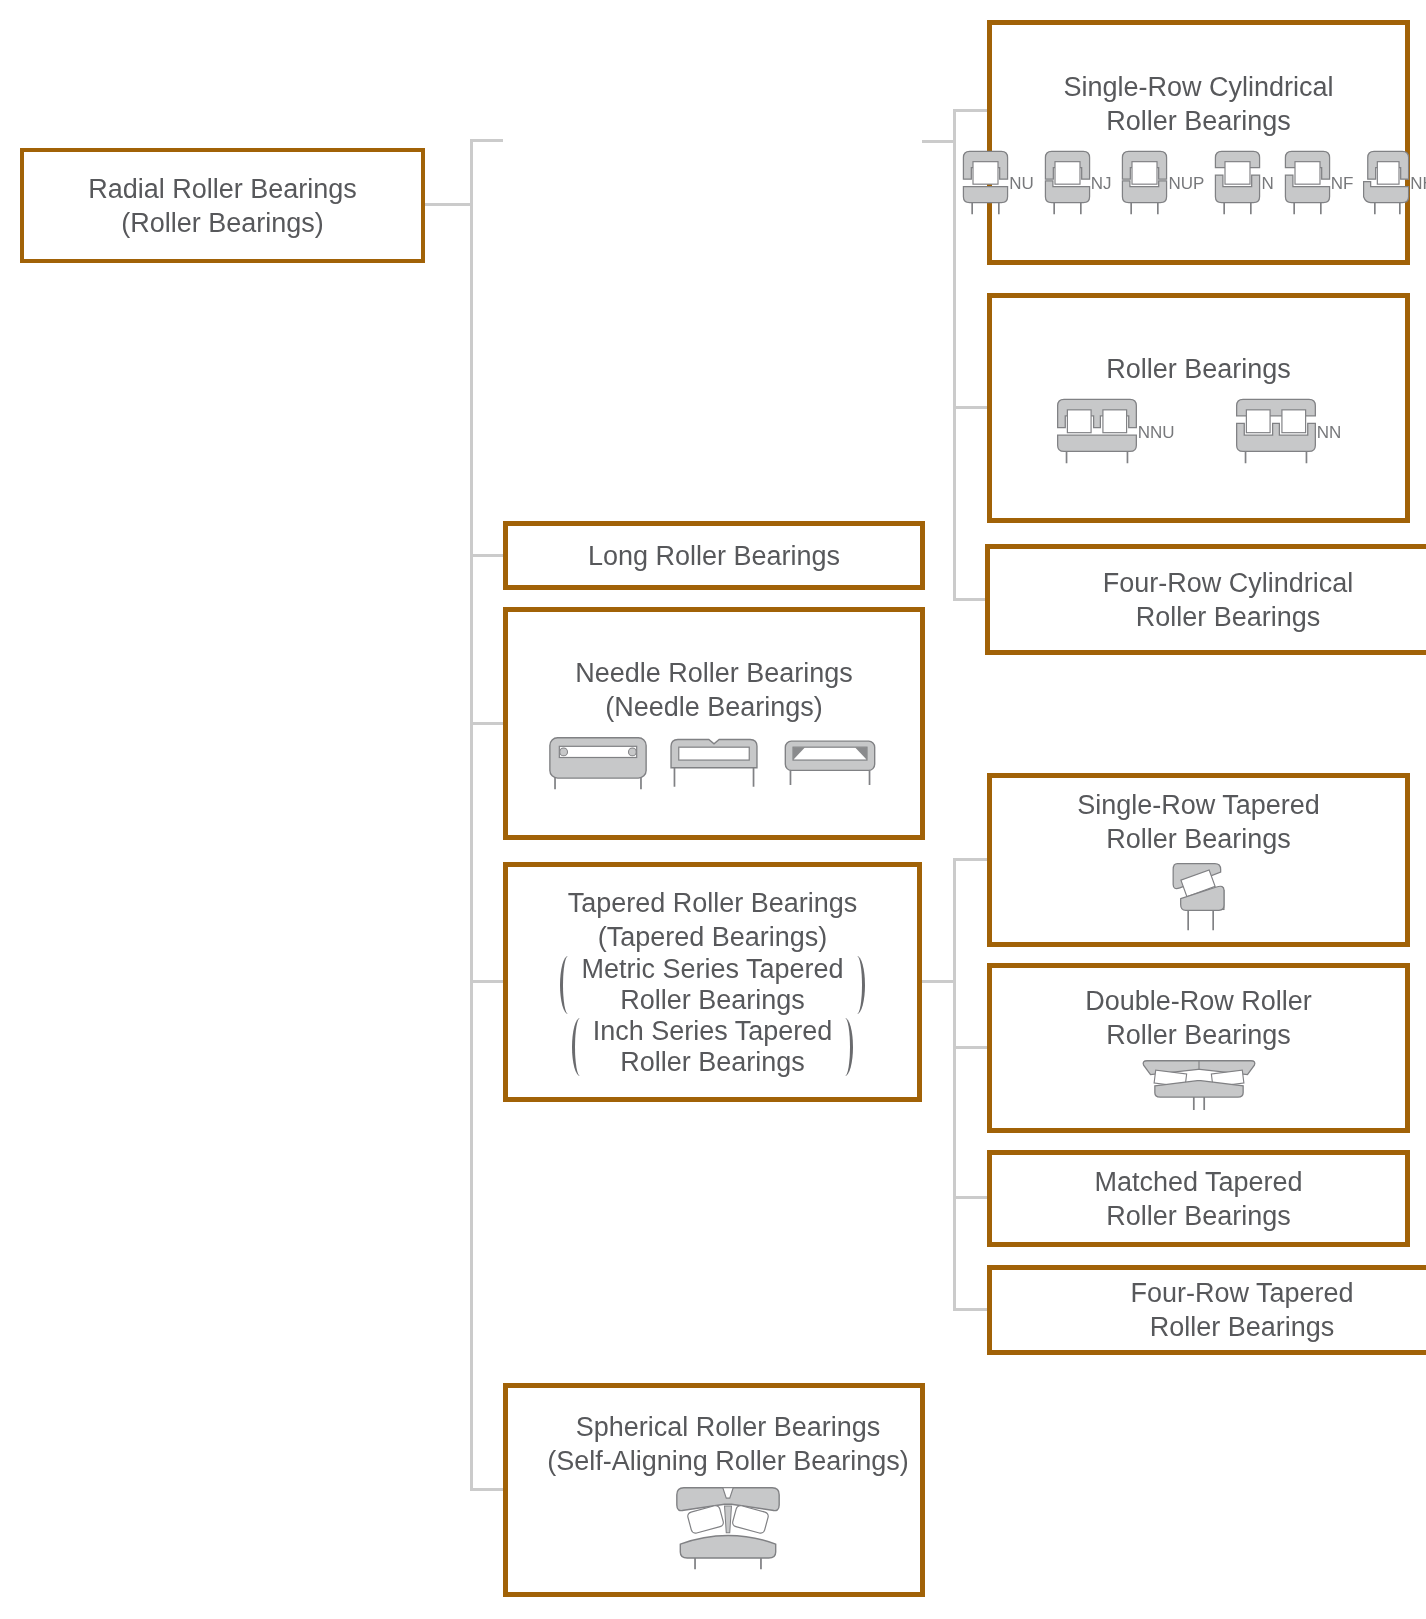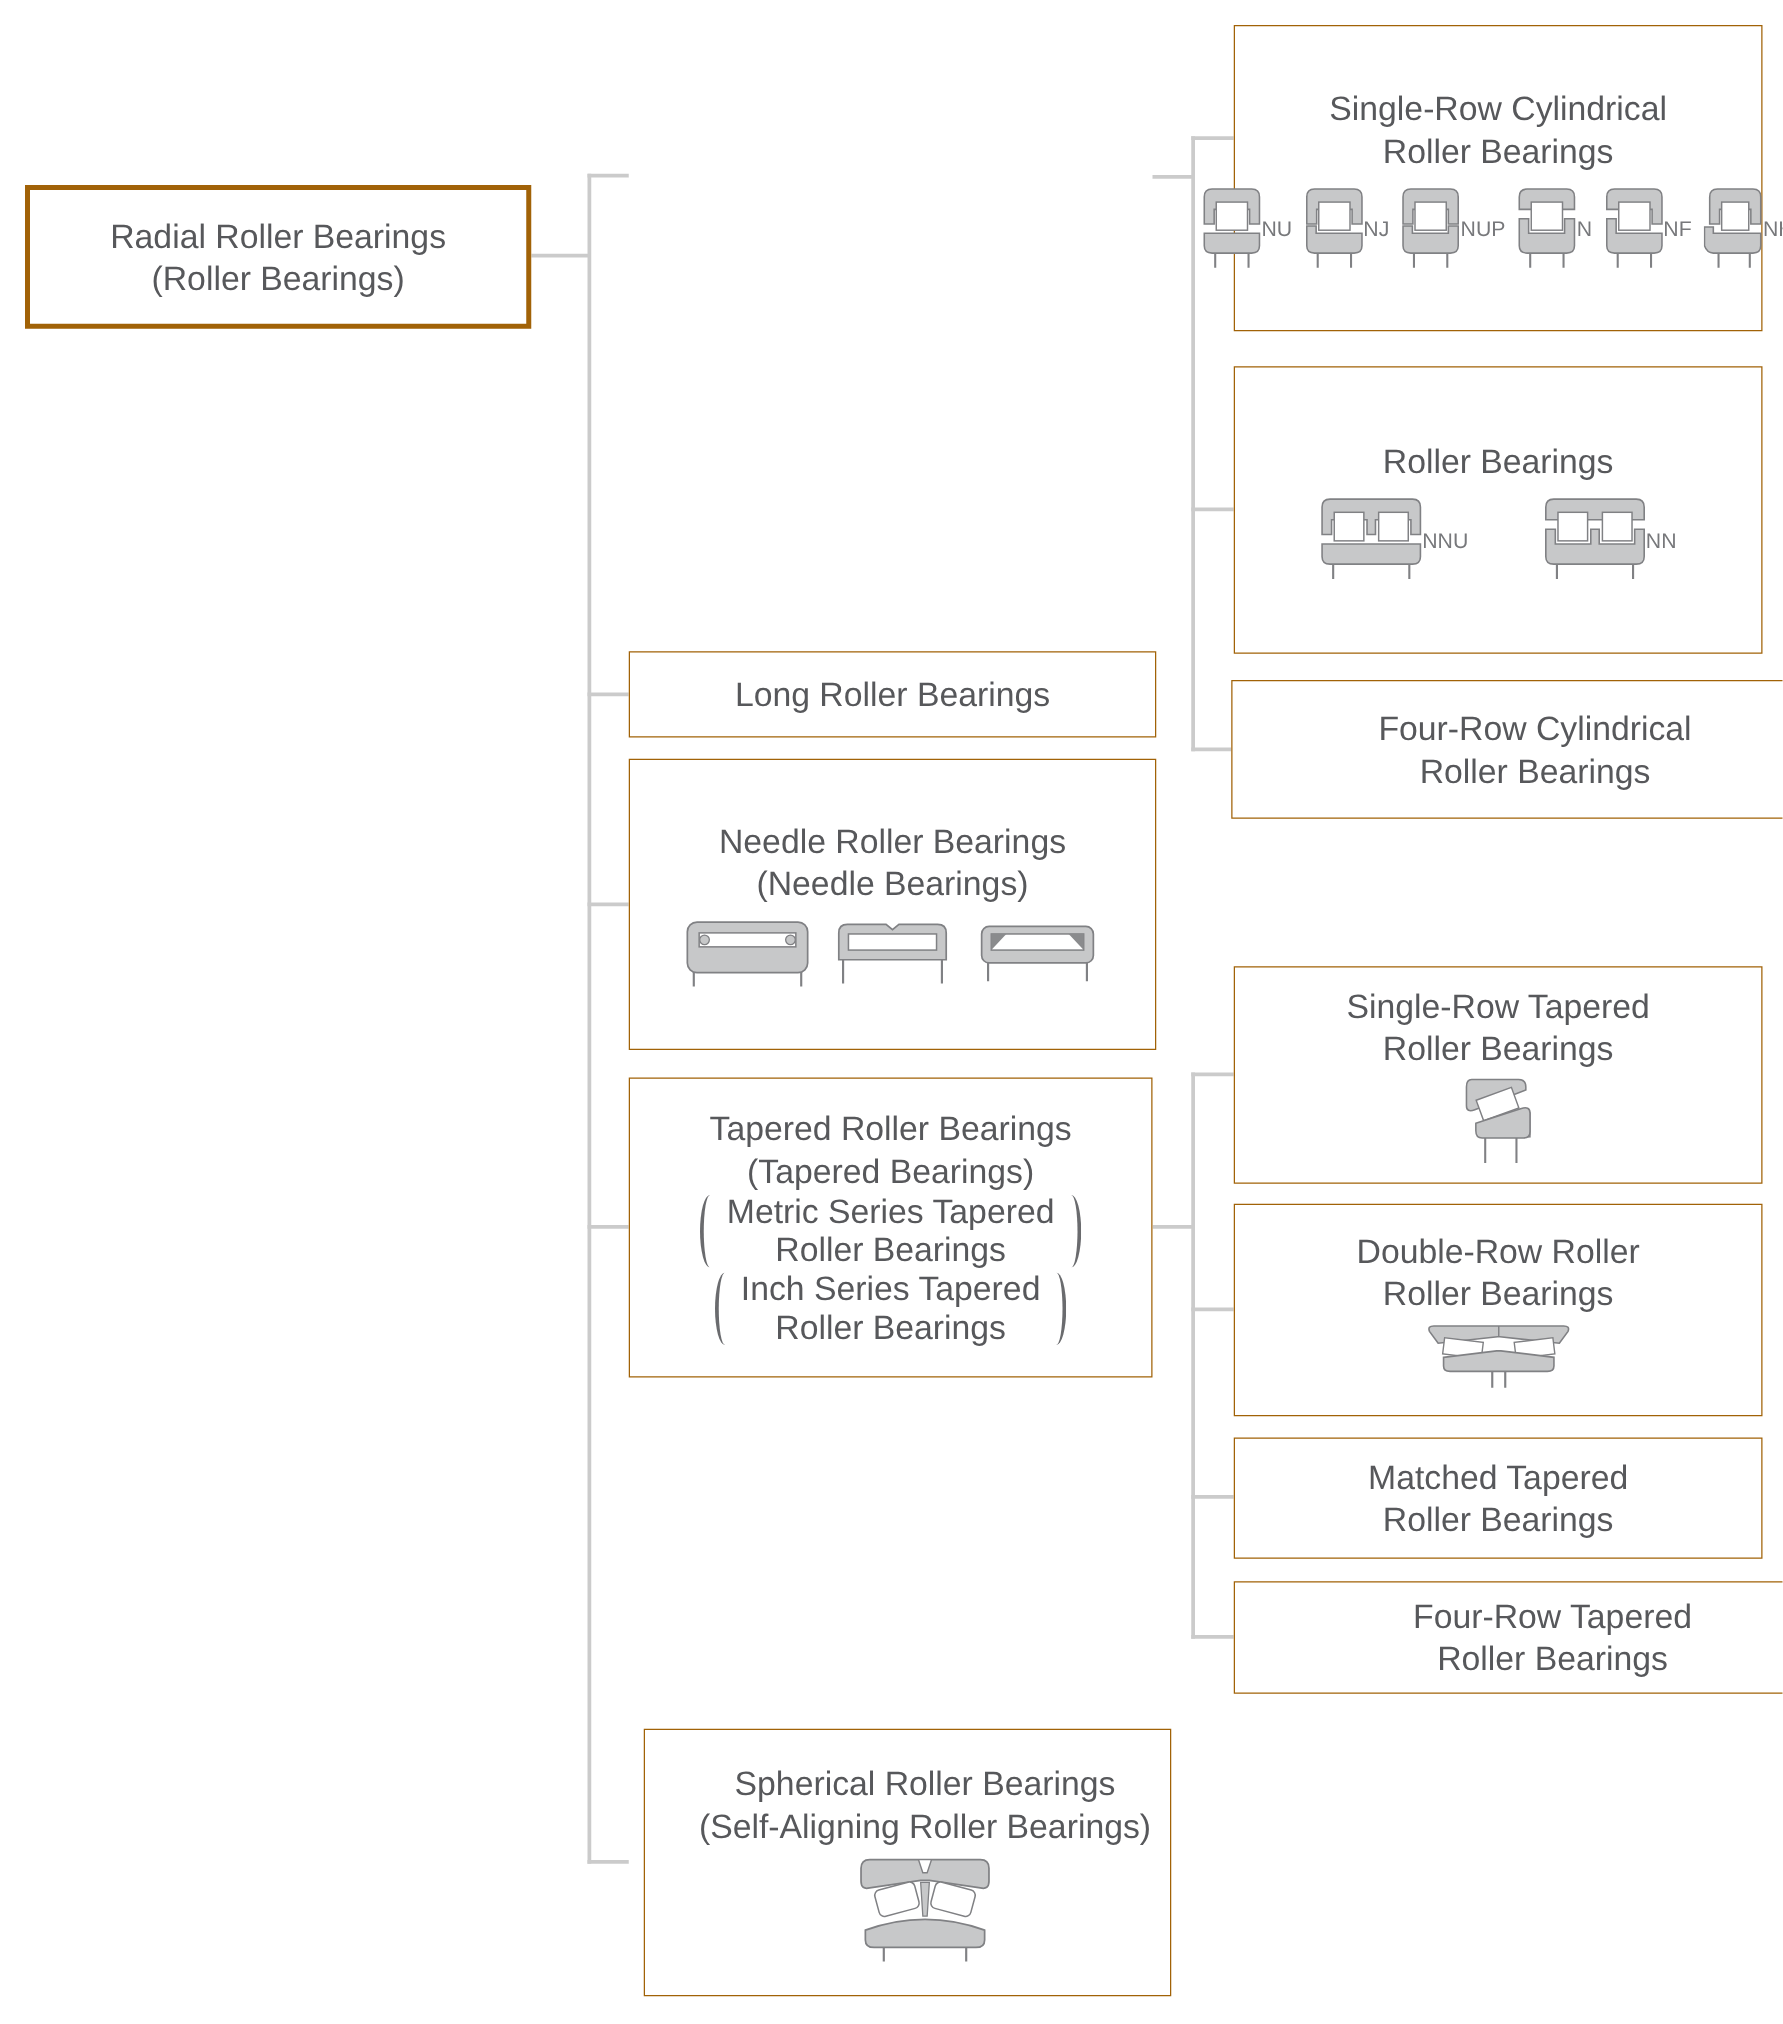--- a/index.html
+++ b/index.html
@@ -1,21 +1,21 @@
 <!DOCTYPE html>
 <html><head>
 <meta charset="utf-8">
 <style>
   html,body { margin:0; padding:0; background:#fff; }
   .canvas {
     position:relative; width:1426px; height:1619px; background:#ffffff;
     font-family:"Liberation Sans", sans-serif; color:#57585B;
   }
   .node {
-    position:absolute; border:1px solid #a16207; background:#fff;
+    position:absolute; border:5px solid #a16207; background:#fff;
     display:flex; flex-direction:column; align-items:center; justify-content:center;
     text-align:center; box-sizing:border-box;
   }
   .node.root { border-width:4px; }
   .tline { font-size:27px; line-height:34px; color:#57585B; white-space:nowrap; }
   .conn { position:absolute; background:#CBCBCB; }
   .icons-row { display:flex; align-items:flex-end; justify-content:center; margin-top:12px; }
   .bvar { display:flex; align-items:center; margin:0 5px; }
   .bvar .vlabel { font-size:17px; line-height:20px; color:#77787B; margin-top:3px; }
   .pgroup { display:flex; align-items:center; justify-content:center; }
@@ -101,21 +101,21 @@
     <div class="pgroup">
       <span class="bparen l"></span>
       <span class="pg-lines">
         <div class="tline">Inch Series Tapered</div>
         <div class="tline">Roller Bearings</div>
       </span>
       <span class="bparen r"></span>
     </div>
   </div>
 
-  <div class="node" style="left:515px; top:1383px; width:422px; height:214px;padding-left:28px;">
+  <div class="node" style="left:503px; top:1383px; width:422px; height:214px;padding-left:28px;">
     <div class="tline">Spherical Roller Bearings</div>
     <div class="tline">(Self-Aligning Roller Bearings)</div>
     <div class="icons-row" style="margin-top:8px;">
       <svg class="bicon" viewBox="0 0 124 98" width="108" height="85">
         <path d="M24 82 V96 M100 82 V96" fill="none" stroke="#808184" stroke-width="2"></path>
         <path d="M11 2 H113 Q121 2 121 10 V22 Q121 30 113 28 L66 21 H58 L11 28 Q3 30 3 22 V10 Q3 2 11 2 Z" fill="#C7C8C9" stroke="#808184" stroke-width="1.6"></path>
         <path d="M56 2 L68 2 L64 14 H60 Z" fill="#fff" stroke="#808184" stroke-width="1.3"></path>
         <path d="M58 23 H66 L64 54 H60 Z" fill="#C7C8C9" stroke="#808184" stroke-width="1.2"></path>
         <g transform="rotate(-15 36 38)">
             <rect x="17" y="26" width="38" height="25" rx="5" fill="#fff" stroke="#808184" stroke-width="1.4"></rect>

